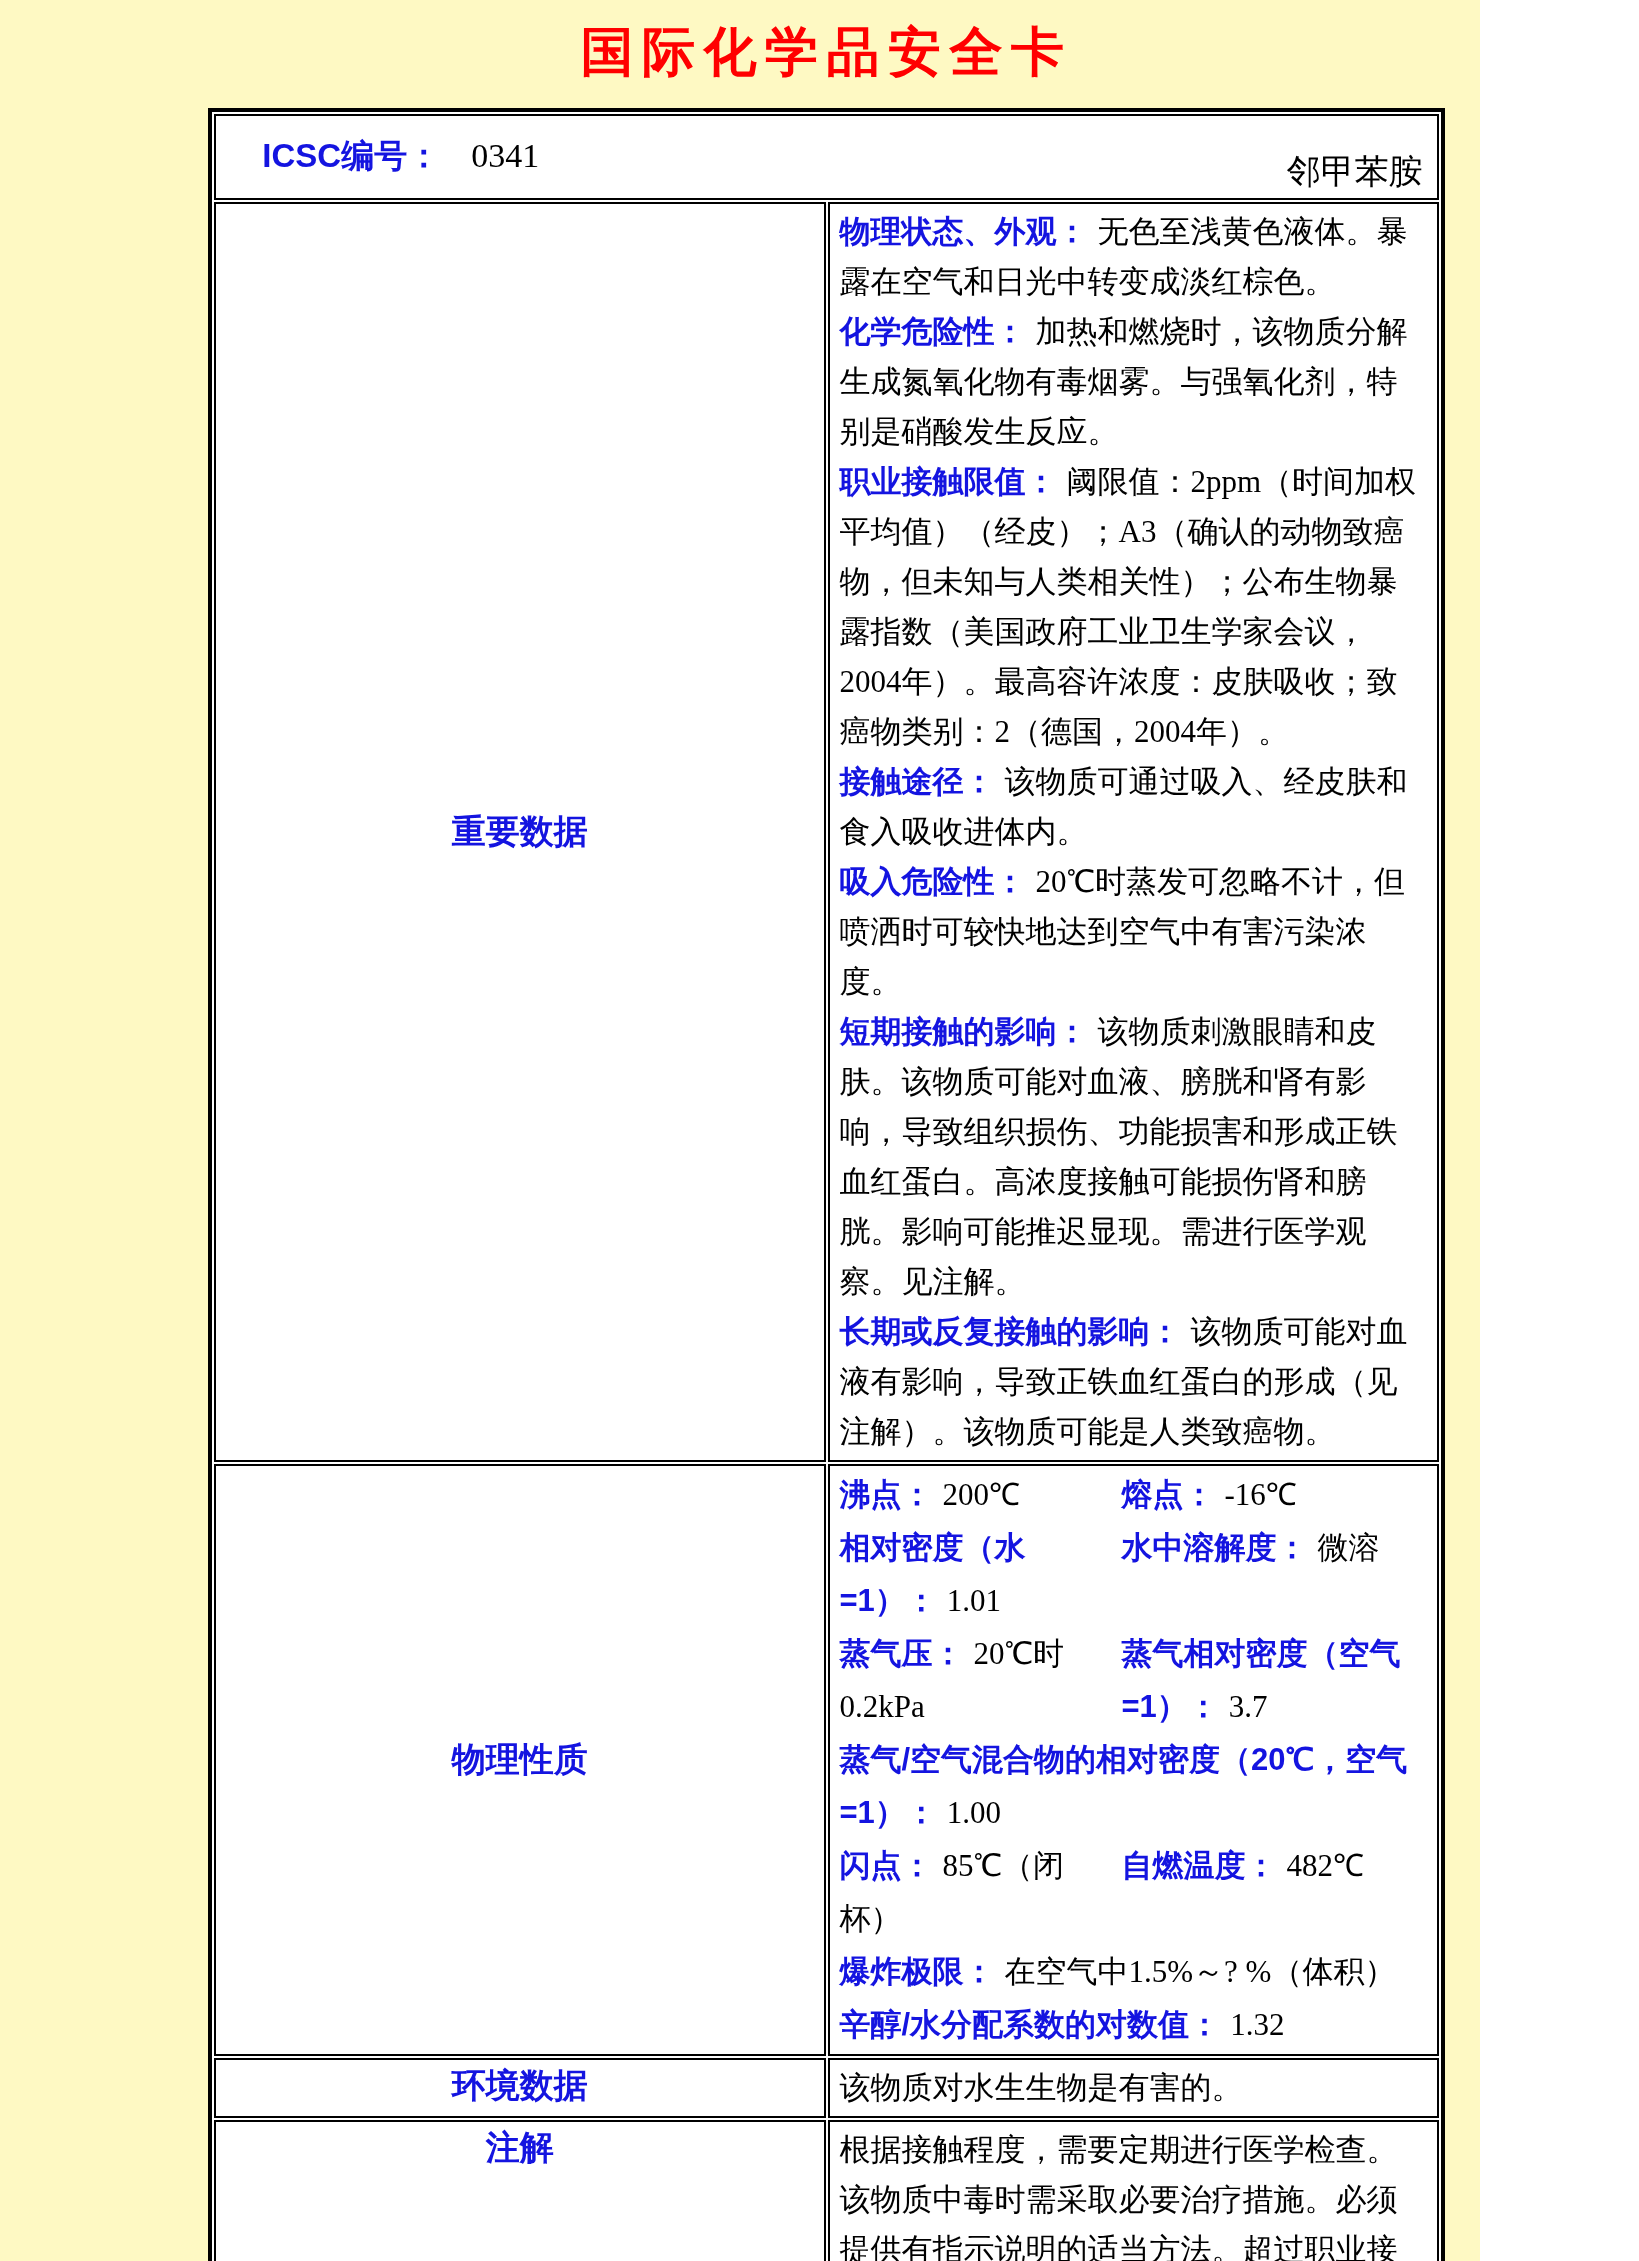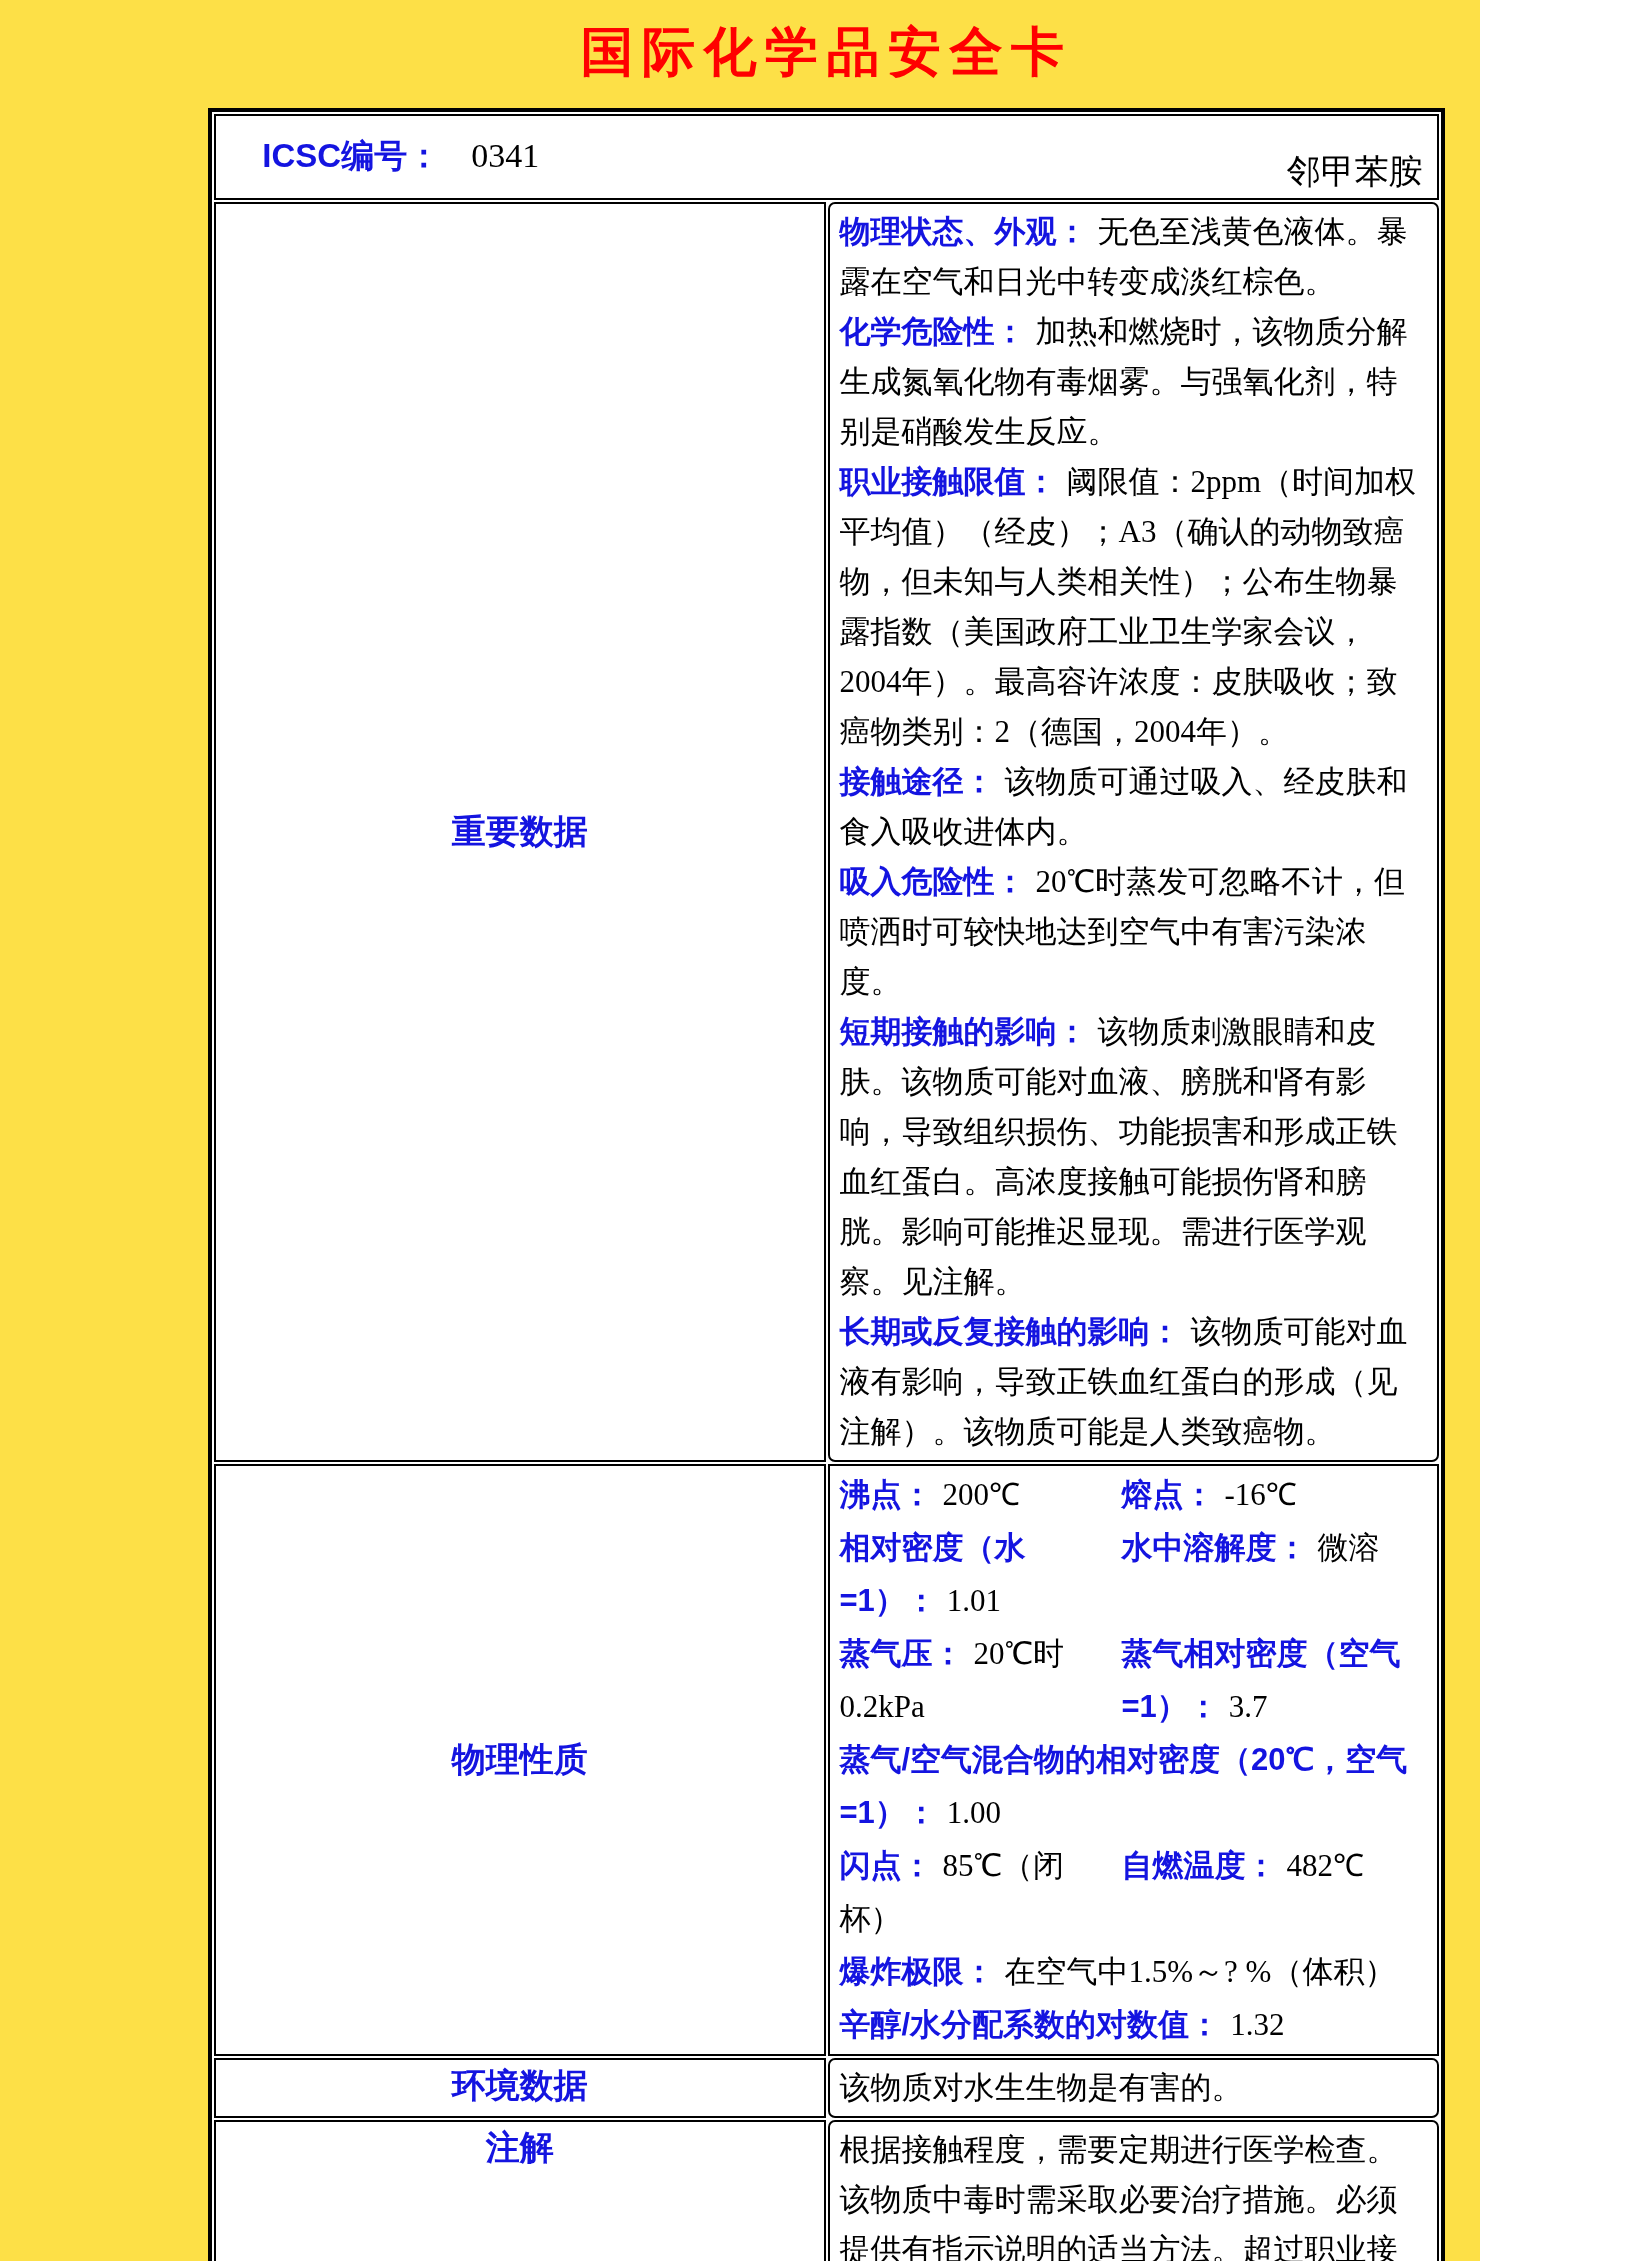--- a/index.html
+++ b/index.html
@@ -1,19 +1,19 @@
 <!DOCTYPE html>
 <html style="font-size:11.4px"><head>
 <meta charset="utf-8">
 <style>
   * { box-sizing: border-box; }
   html,body { margin:0; padding:0; background:#fff; }
   .page {
     width: 1480px; height: 2261px; position: relative;
-    background:#fde047; overflow:hidden;
+    background:#fef9c3; overflow:hidden;
     font-family: "Liberation Serif", serif; color:#000;
   }
   .content { position:absolute; left:208px; top:0; width:1237px; }
   .title {
     margin: 17px 0 18.5px 0; text-align:center;
     font-family: "Liberation Sans", sans-serif;
     font-weight: bold; font-size: 53px; letter-spacing: 8.5px;
     color: #ff0000;
   }
   table.card {
@@ -40,21 +40,21 @@
   td.h-note   { height: 156px; }
 
   .header-flex { display:flex; justify-content:space-between; align-items:center; padding:0 4.3px; }
   .icsc-label {
     color:#1414e0; font-family:"Liberation Sans", sans-serif;
     font-weight:bold; font-size:33px;margin-left:32px;
   }
   .icsc-num { font-size:34px; margin-left:31px; }
   .chem-name { font-size:34px;margin-top:31px; }
 
-  .body-text { font-size:31px; line-height:50px;border-radius:7px; }
+  .body-text { font-size:31px; line-height:50px; }
   .body-text p { margin:0; }
   .blab {
     color:#1414e0; font-family:"Liberation Sans", sans-serif;
     font-weight:bold; margin-right:10px;
   }
 
   .props { font-size:31px; line-height:53px; }
   .prop-line { display:flex; }
   .prop-col1 { width:48%; }
   .prop-col2 { flex:1; }

